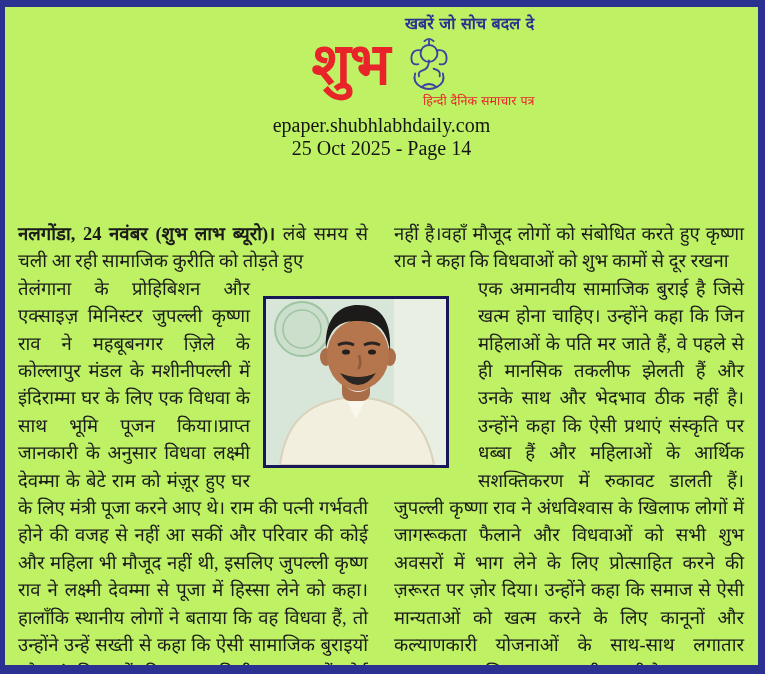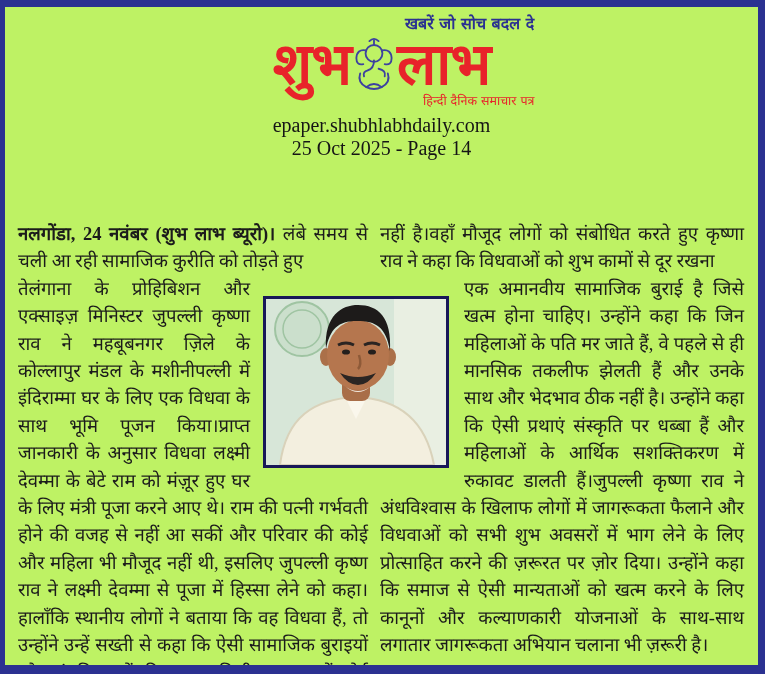--- a/index.html
+++ b/index.html
@@ -16,21 +16,21 @@
   }
   
   .tagline {
     position:absolute; left:400px; top:5px;
     font-family:"DejaVu Sans","Liberation Sans",sans-serif;
     font-size:16px; font-weight:bold; color:#2b3191;
     white-space:nowrap;
   }
   .logo-row {
     position:absolute; left:0; top:14px; width:100%;
-    display:flex; justify-content:center; align-items:center; gap:0;
+    display:flex; justify-content:center; align-items:center; gap:16px;
     height:86px;
   }
   .logo-word {
     font-family:"DejaVu Sans","Liberation Sans",sans-serif;
     font-size:58px; font-weight:bold; color:#e8232a;
     line-height:1.05; letter-spacing:-1px;
   }
   .ganesha { width:46px; height:64px; margin-top:6px; }
   .subtitle {
     position:absolute; left:418px; top:85px; width:110px;
@@ -51,21 +51,21 @@
   .headline {
     position:absolute; left:14px; right:14px; top:157px;
     text-align:center;
     font-size:30px; font-weight:bold; color:#0e0e0e;
     line-height:1.35;
     font-family:"Liberation Serif","DejaVu Serif",serif;
   }
   
   .article {
     position:absolute; left:13px; right:14px; top:214px; bottom:0;
-    display:flex; gap:12px;
+    display:flex; gap:26px;
     font-size:18.5px; line-height:27.4px;
     text-align:justify; color:#1b1b1b;
   }
   .col-left  { width:350px; flex:none; }
   .col-right { flex:1; }
   .dateline  { font-weight:bold; }
   .spacer-r { float:right; width:111px; height:213px; margin-left:7px; }
   .spacer-l { float:left;  width:77px;  height:210px; margin-right:7px; }
   
   .photo {
@@ -91,21 +91,20 @@
         <path d="M30 7 L30 12"></path>
         <circle cx="30" cy="24" r="11"></circle>
         <path d="M19 20 Q8 18 7 30 Q7 40 16 38"></path>
         <path d="M41 20 Q52 18 53 30 Q53 40 44 38"></path>
         <path d="M30 33 Q30 44 22 46 Q15 48 17 54"></path>
         <path d="M12 50 Q8 62 20 68 Q30 73 40 68 Q52 62 48 50"></path>
         <path d="M20 68 Q30 60 40 68"></path>
         <path d="M36 44 Q46 46 44 54"></path>
       </svg>
     </span>
-    <span class="logo-word">लाभ</span>
   </div>
 
   <div class="subtitle">हिन्दी दैनिक समाचार पत्र</div>
 
   <div class="meta">
     <div class="url">epaper.shubhlabhdaily.com</div>
     <div class="date">25 Oct 2025 - Page 14</div>
   </div>
 
 

